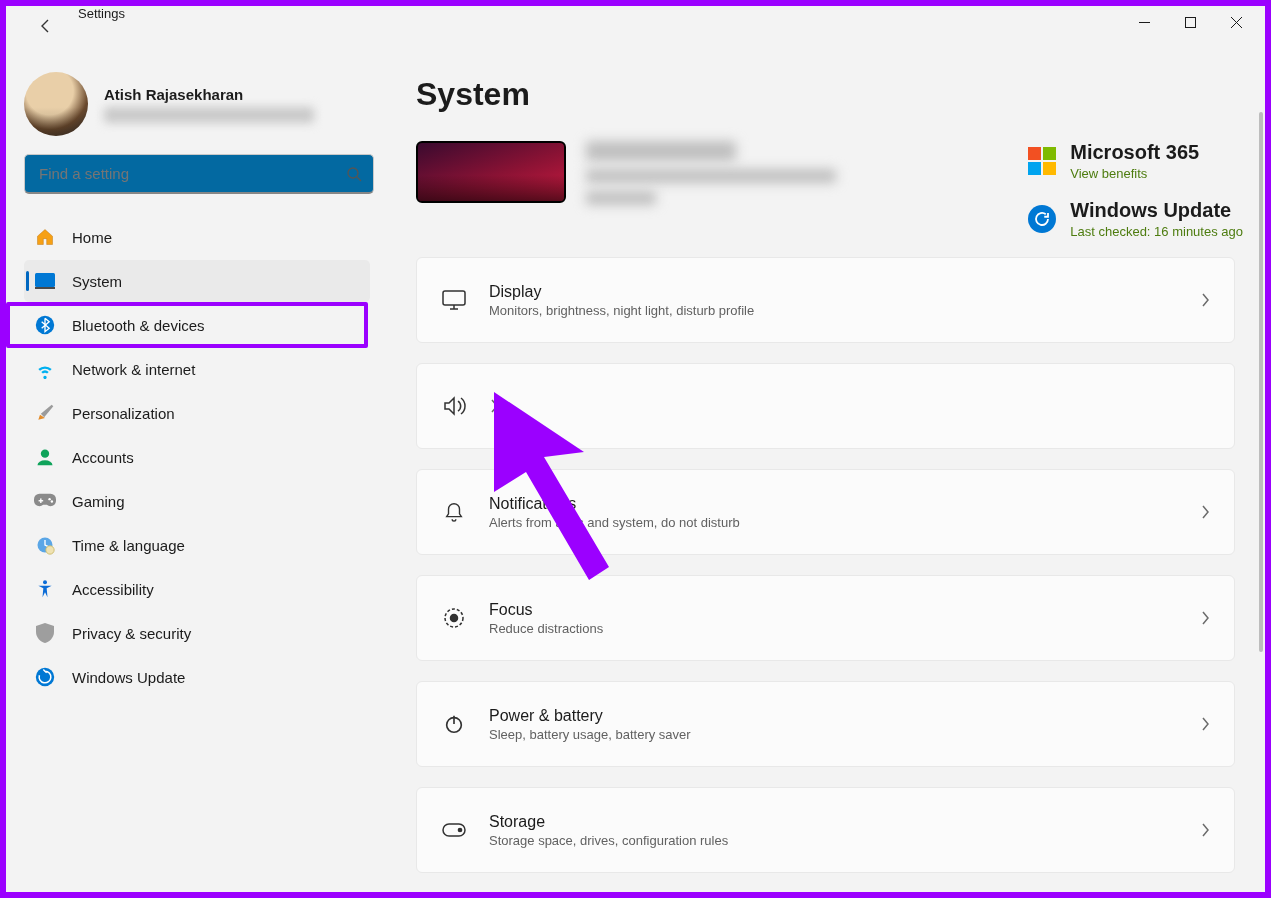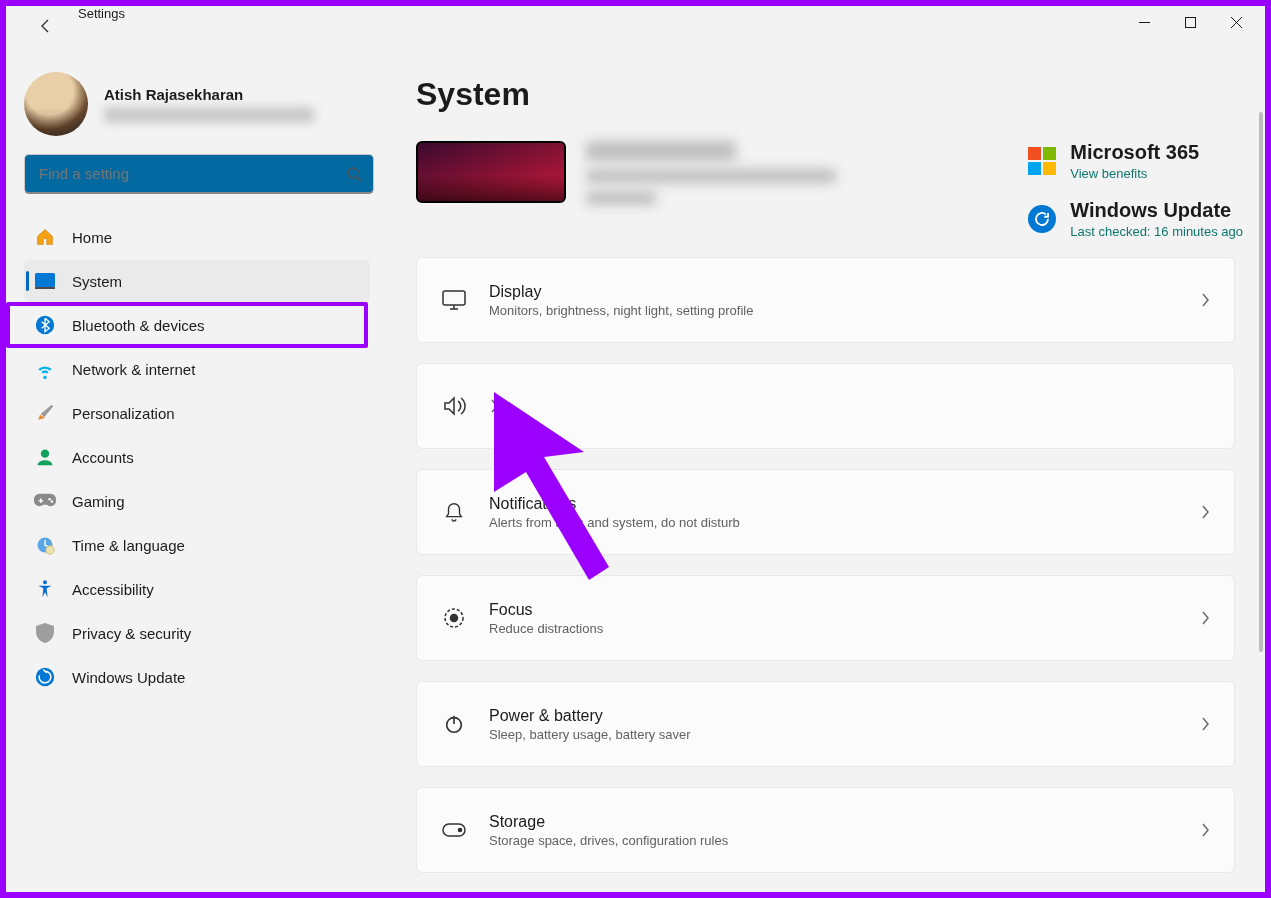--- a/index.html
+++ b/index.html
@@ -48,21 +48,21 @@
   .device-info .l1 { width: 150px; height: 20px; filter: blur(6px); background:#bfbfbf; border-radius:3px; margin-bottom:8px; }
   .device-info .l2 { width: 250px; height: 14px; filter: blur(6px); background:#bfbfbf; border-radius:3px; margin-bottom:8px; }
   .device-info .l3 { width: 70px; height: 14px; filter: blur(6px); background:#bfbfbf; border-radius:3px; }
 
   .cards-right { margin-left: auto; display: flex; flex-direction: column; gap: 18px; }
   .card-row { display: flex; align-items: center; gap: 14px; }
   .ms-logo { width: 28px; height: 28px; display: grid; grid-template-columns: 1fr 1fr; grid-template-rows: 1fr 1fr; gap: 2px; }
   .ms-logo span:nth-child(1){background:#f25022;} .ms-logo span:nth-child(2){background:#7fba00;}
   .ms-logo span:nth-child(3){background:#00a4ef;} .ms-logo span:nth-child(4){background:#ffb900;}
   .card-title { font-size: 20px; font-weight: 600; }
-  .card-sub { font-size: 13px; color: #0f766e; margin-top: 2px; }
+  .card-sub { font-size: 13px; color: #4d7c0f; margin-top: 2px; }
   .sync-icon { width: 28px; height: 28px; border-radius: 50%; background: #0078d4; display:flex; align-items:center; justify-content:center; }
 
   
   .settings-list { margin-top: 18px; display:flex; flex-direction:column; gap: 20px; padding-right: 8px; }
   .setting-item { display:flex; align-items:center; gap: 22px; height: 86px; padding: 0 24px; background: #fbfbfb; border: 1px solid #e8e8e8; border-radius: 6px; cursor: pointer; }
   .setting-icon { width: 26px; height: 26px; color: #323232; display:flex; align-items:center; justify-content:center; flex-shrink:0; }
   .setting-texts { flex: 1; }
   .setting-title { font-size: 16px; }
   .setting-sub { font-size: 13px; color: #616161; margin-top: 2px; }
   .chevron { color: #6b6b6b; }
@@ -272,21 +272,21 @@
     <div class="settings-list">
       <div class="setting-item">
         <span class="setting-icon">
             <svg width="24" height="20" viewBox="0 0 24 20" fill="none" stroke="currentColor" stroke-width="1.5">
               <rect x="1" y="1" width="22" height="14" rx="2"></rect>
               <path d="M8 19 h8 M12 15 v4"></path>
             </svg>
           </span>
         <div class="setting-texts">
           <div class="setting-title">Display</div>
-          <div class="setting-sub">Monitors, brightness, night light, setting profile</div>
+          <div class="setting-sub">Monitors, brightness, night light, disturb profile</div>
         </div>
         <span class="chevron">
             <svg width="10" height="14" viewBox="0 0 10 14" fill="none" stroke="currentColor" stroke-width="1.5">
               <path d="M3 1 L8 7 L3 13"></path>
             </svg>
           </span>
       </div>
 
       <div class="setting-item">
         <span class="setting-icon">

